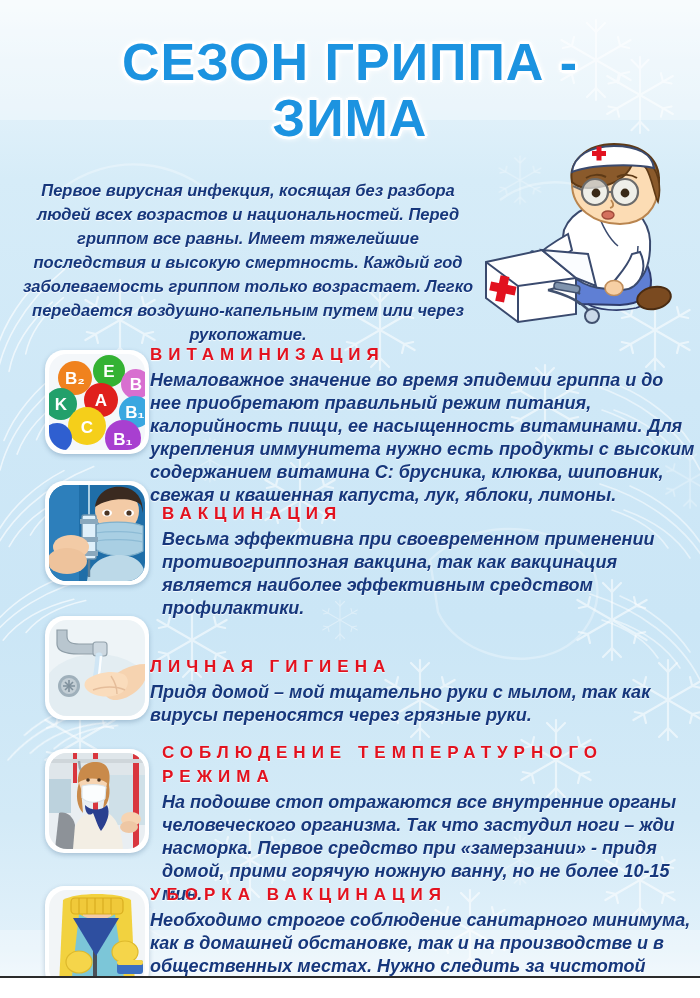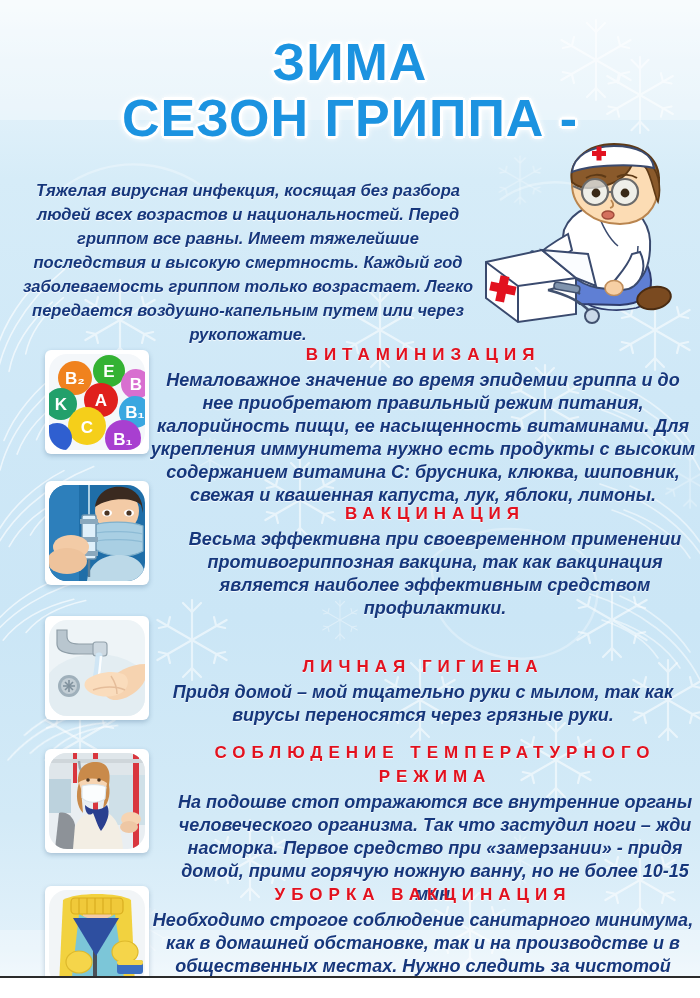--- a/index.html
+++ b/index.html
@@ -39,26 +39,26 @@
     text-shadow:0 1px 1px rgba(255,255,255,.85);
   }
 
   
   .doctor{position:absolute;left:468px;top:138px;width:228px;height:205px;}
 
   
   .section{position:absolute;}
   .thumb{
     position:absolute;left:45px;width:104px;height:104px;
-    background:#ffffff;border-radius:6px;
+    background:#ffffff;border-radius:19px;
     box-shadow:0 2px 5px rgba(40,80,120,.28);
     padding:4px;box-sizing:border-box;
   }
   .thumb .inner{width:96px;height:96px;border-radius:18px;overflow:hidden;position:relative;}
-  .sec-body{position:absolute;left:150px;width:546px;text-align:center;}
+  .sec-body{position:absolute;left:150px;width:546px;text-align:left;}
   .sec-head{
     font-weight:bold;font-size:17px;letter-spacing:6px;line-height:22px;
     color:#e2121f;
     text-shadow:0 1px 1px rgba(255,255,255,.9);
     margin:0 0 3px 0;
   }
   .sec-head.two{line-height:21px;}
   .sec-text{
     font-style:italic;font-weight:bold;font-size:18px;line-height:23px;
     color:#16377c;
@@ -147,25 +147,25 @@
     </g>
 
     <g opacity="0.30" stroke="#ffffff" stroke-width="2.4" fill="none">
       <path d="M430 560 C 470 520 540 520 580 552 C 610 578 600 630 560 650 C 515 672 455 650 438 612 Z"></path>
       <path d="M500 200 C 540 170 600 180 620 215"></path>
       <path d="M60 190 C 110 150 180 160 215 198"></path>
     </g>
   </svg>
 
   <div class="title-wrap">
+    <div class="title-line">СЕЗОН ГРИППА -</div>
     <div class="title-line">ЗИМА</div>
-    <div class="title-line">СЕЗОН ГРИППА -</div>
-  </div>
-
-  <div class="intro">Тяжелая вирусная инфекция, косящая без разбора людей всех возрастов и национальностей. Перед гриппом все равны. Имеет тяжелейшие последствия и высокую смертность. Каждый год заболеваемость гриппом только возрастает. Легко передается воздушно-капельным путем или через рукопожатие.</div>
+  </div>
+
+  <div class="intro">Первое вирусная инфекция, косящая без разбора людей всех возрастов и национальностей. Перед гриппом все равны. Имеет тяжелейшие последствия и высокую смертность. Каждый год заболеваемость гриппом только возрастает. Легко передается воздушно-капельным путем или через рукопожатие.</div>
 
   <svg class="doctor" viewBox="0 0 228 205" xmlns="http://www.w3.org/2000/svg">
 
     <path d="M108 138 C 112 118 128 108 148 110 C 170 112 182 124 183 142 C 184 158 172 166 152 167 L 112 166 C 104 162 104 150 108 138 Z" fill="#5f7fd4" stroke="#2f3c6e" stroke-width="2"></path>
     <path d="M120 166 C 128 172 150 174 168 170 C 176 168 182 162 183 154" fill="none" stroke="#2f3c6e" stroke-width="1.6"></path>
 
     <ellipse cx="186" cy="160" rx="17" ry="11" fill="#7a4a20" stroke="#4a2c12" stroke-width="2" transform="rotate(-12 186 160)"></ellipse>
 
     <path d="M96 92 C 104 72 128 62 150 66 C 172 70 184 88 182 112 C 181 128 176 140 166 146 C 150 154 124 152 110 142 C 98 133 92 112 96 92 Z" fill="#ffffff" stroke="#3a4a6e" stroke-width="2"></path>
     <path d="M128 70 C 134 88 140 100 150 108" fill="none" stroke="#3a4a6e" stroke-width="1.5"></path>

